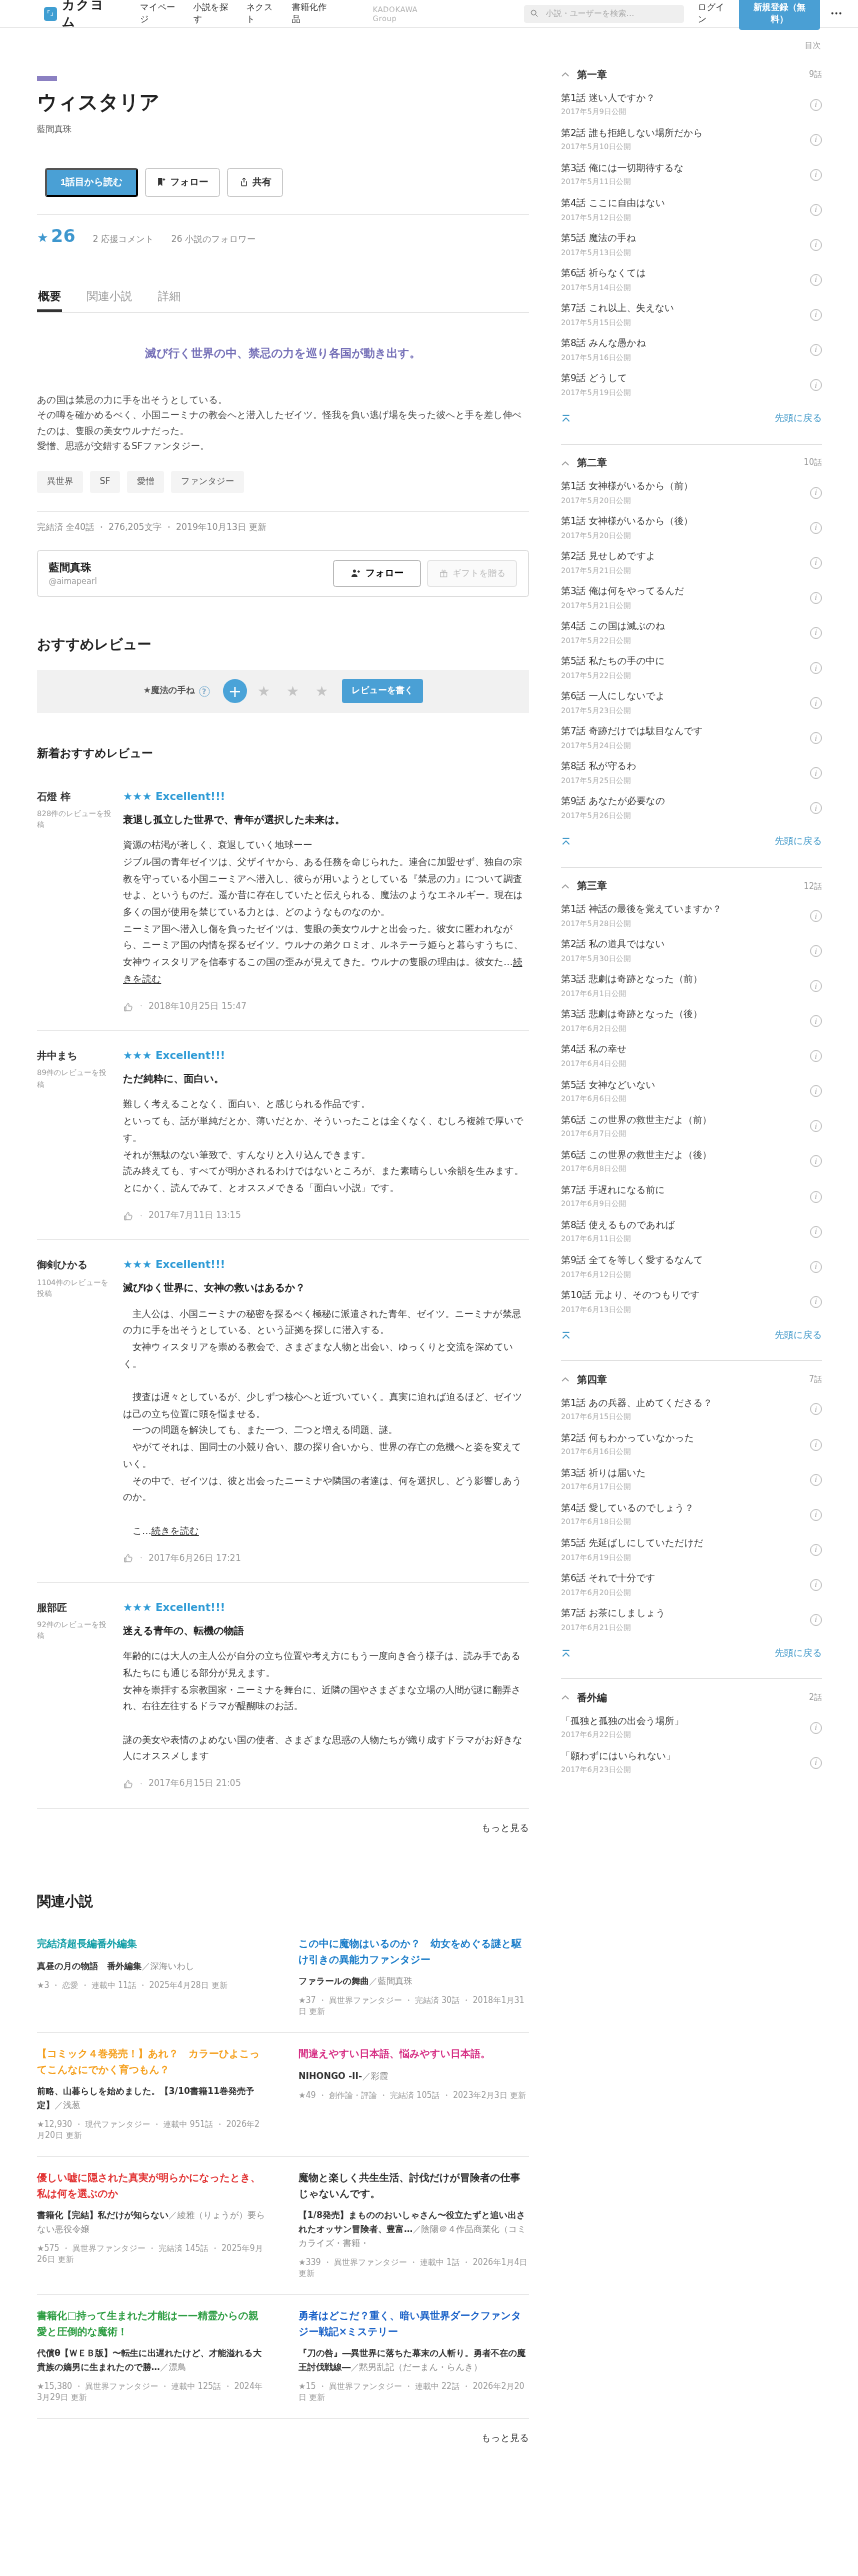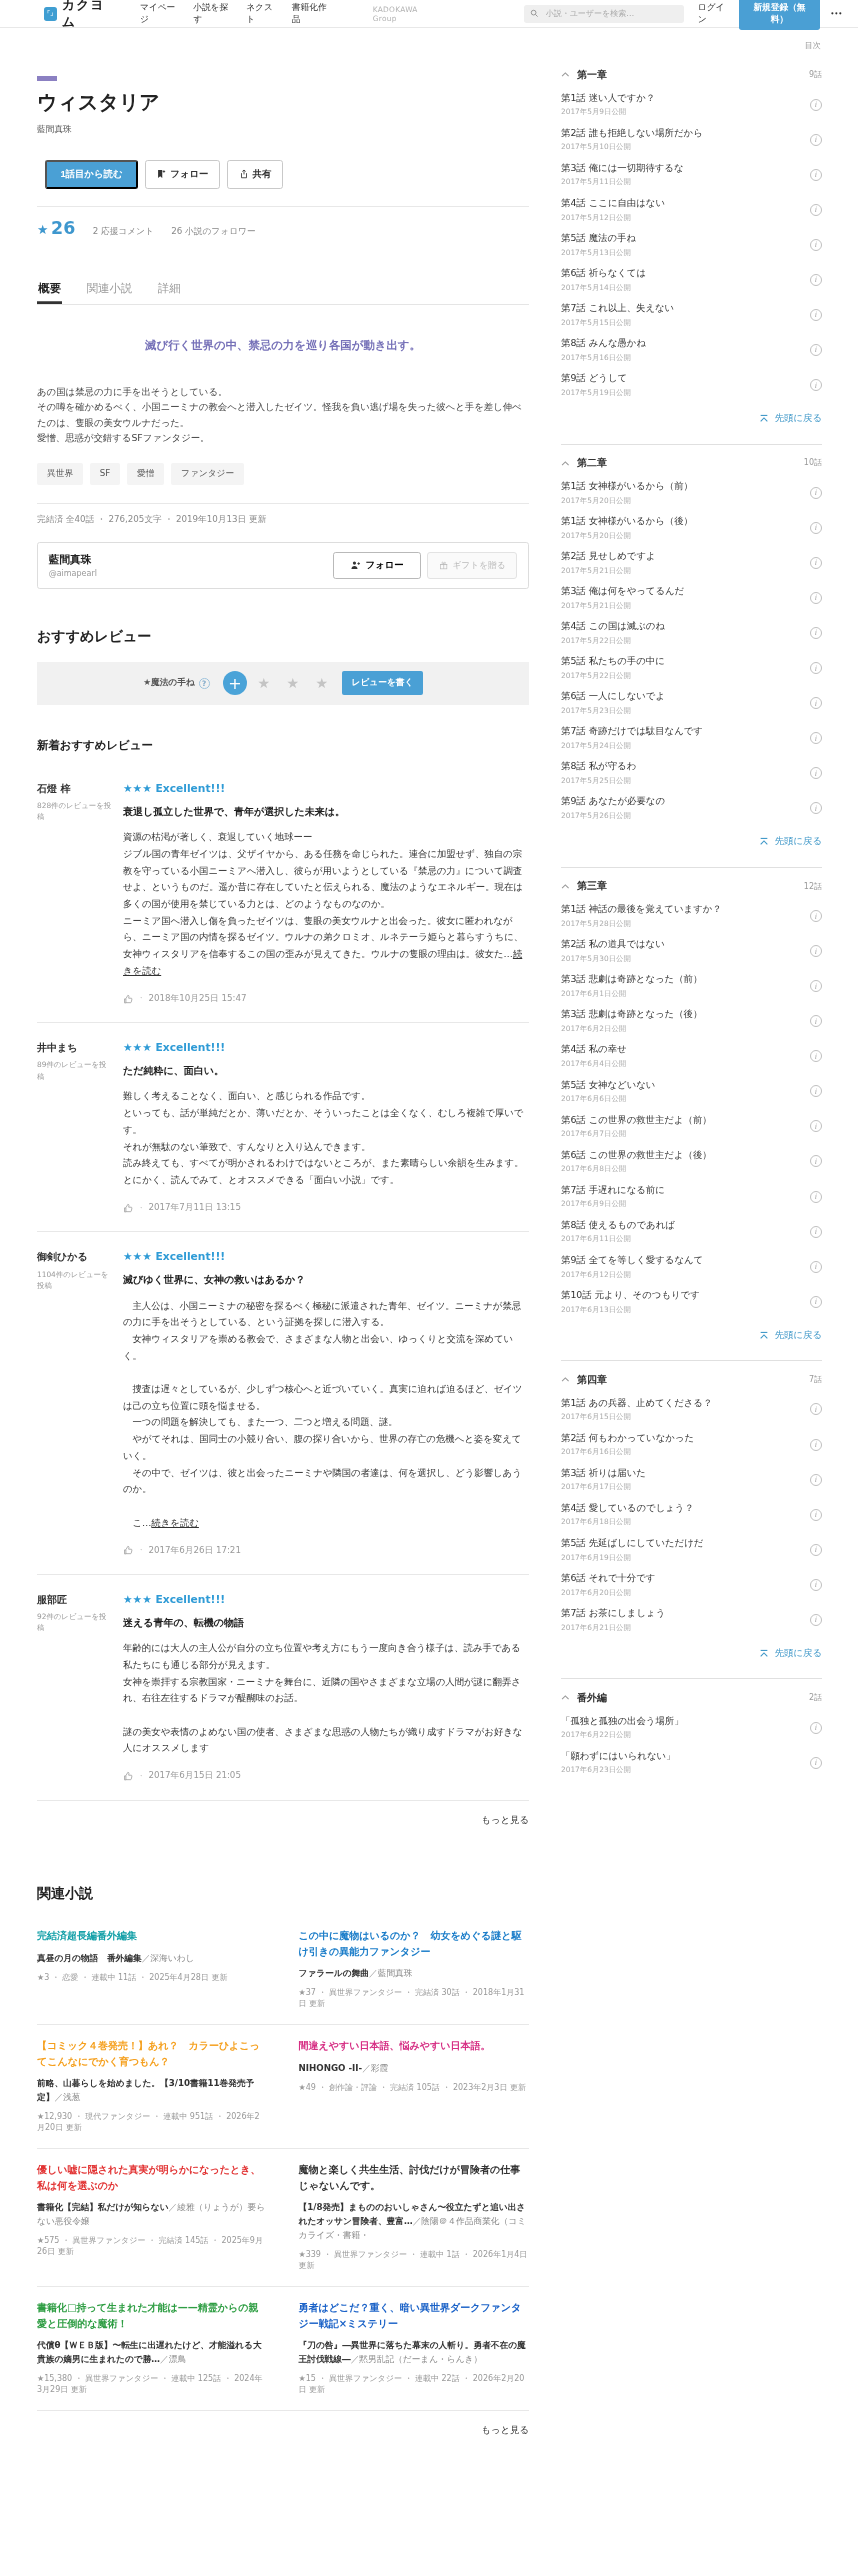--- a/index.html
+++ b/index.html
@@ -46,21 +46,21 @@
 
   
   .page { display: flex; padding: 0 37px; align-items: flex-start; }
   .main-col { width: 492px; flex: none; }
   .side-col { width: 261px; flex: none; margin-left: 32px; padding-top: 9.4px; }
 
   
   .accent-bar { width: 20px; height: 4.7px; background: #8b80c2; margin-top: 48px; }
   .novel-title { font-size: 20px; font-weight: bold; color: #222; margin: 8px 0 0; }
   .novel-author { font-size: 8.7px; color: #555; margin-top: 8px; }
-  .action-row { display: flex; margin-top: 24px; padding-left: 8px; }
+  .action-row { display: flex; margin-top: 32px; padding-left: 8px; }
   .btn { border-radius: 2.7px; font-size: 9.4px; display: inline-flex; align-items: center; cursor: pointer; }
   .btn-primary { background: #4aa0d5; color: #fff; font-weight: bold; padding: 6px 13.4px; }
   .btn-outline { background: #fff; border: 0.7px solid #c9c9c9; color: #333; font-weight: bold; padding: 5.3px 10.7px; margin-left: 6.7px; }
   .btn-outline .ic { margin-right: 4px; color: #333; }
   .rule { border-top: 0.7px solid #e8e8e8; margin-top: 17.4px; }
   .stats-row { display: flex; align-items: baseline; padding-top: 10.7px; }
   .star-big { color: #3e97ce; font-size: 12.7px; }
   .star-num { color: #3e97ce; font-size: 17.4px; font-weight: bold; margin-left: 2.7px; }
   .stat-link { font-size: 8.7px; color: #888; margin-left: 17.4px; }
 
@@ -148,21 +148,21 @@
   .ch-count { margin-left: auto; font-size: 8px; color: #999; }
   .ep { display: flex; align-items: center; padding: 4.7px 0; cursor: pointer; }
   .ep-main { flex: 1; min-width: 0; }
   .ep-title { font-size: 9.4px; color: #333; white-space: nowrap; overflow: hidden; }
   .ep-date { font-size: 7.4px; color: #aaa; margin-top: 2.7px; }
   .info-i {
     width: 12px; height: 12px; flex: none; border: 0.7px solid #c0c0c0; border-radius: 50%;
     color: #a8a8a8; font-size: 7.4px; font-family: "DejaVu Serif", "Liberation Serif", serif; font-style: italic;
     display: flex; align-items: center; justify-content: center; margin-left: 8px;
   }
-  .back-top { display: flex; align-items: center; justify-content: flex-end; color: #3e97c8; font-size: 9.4px; padding: 9.4px 0 13.4px; cursor: pointer; }
+  .back-top { display: flex; align-items: center; justify-content: space-between; color: #3e97c8; font-size: 9.4px; padding: 9.4px 0 13.4px; cursor: pointer; }
   .back-top svg { margin-right: 5.3px; }
 </style>
 </head>
 <body>
 
 <header class="site-header">
   <a class="logo">
     <span class="logo-mark">「」</span>
     <span class="logo-text">カクヨム</span>
   </a>

